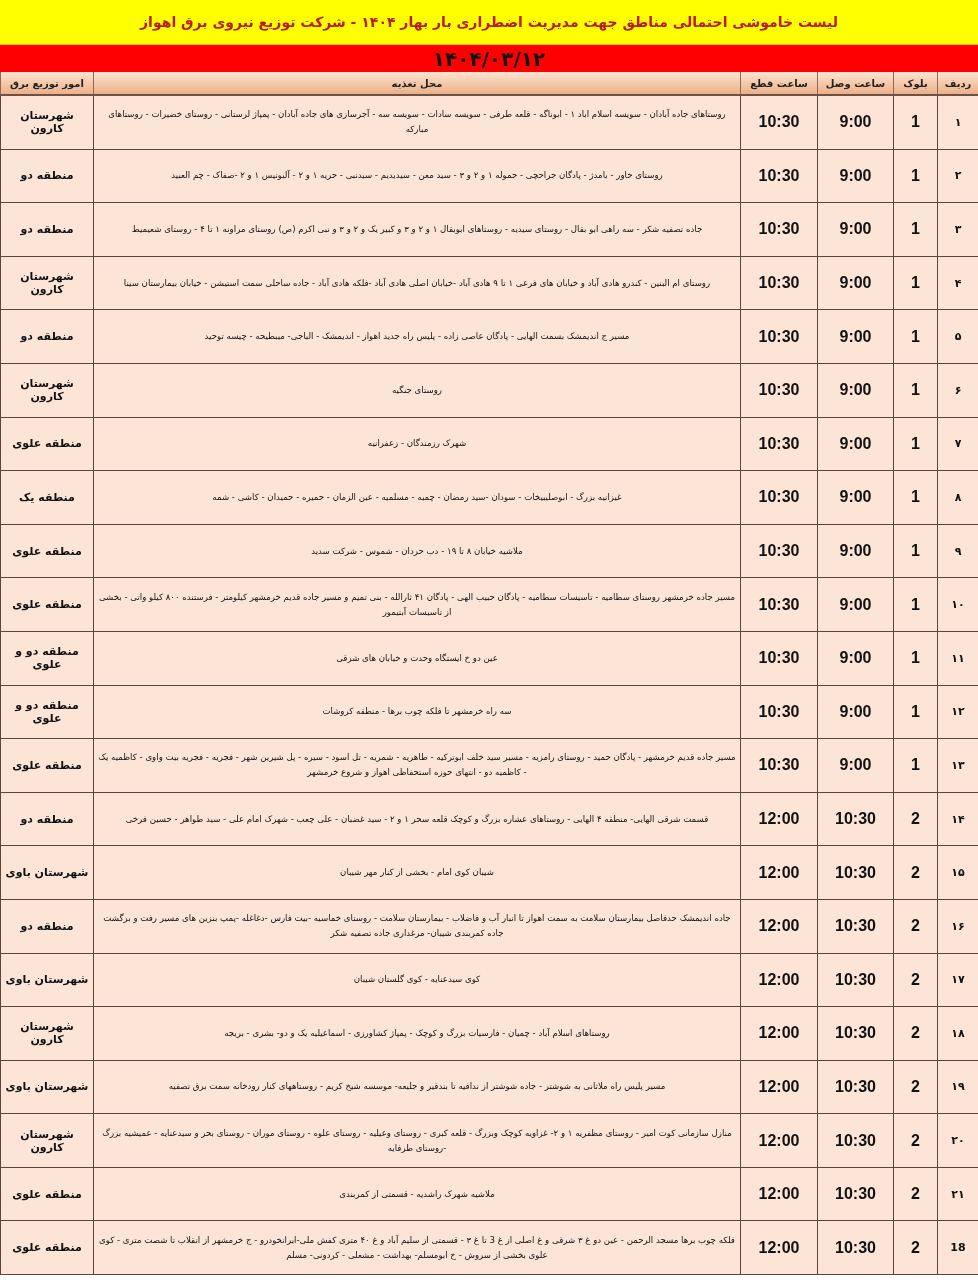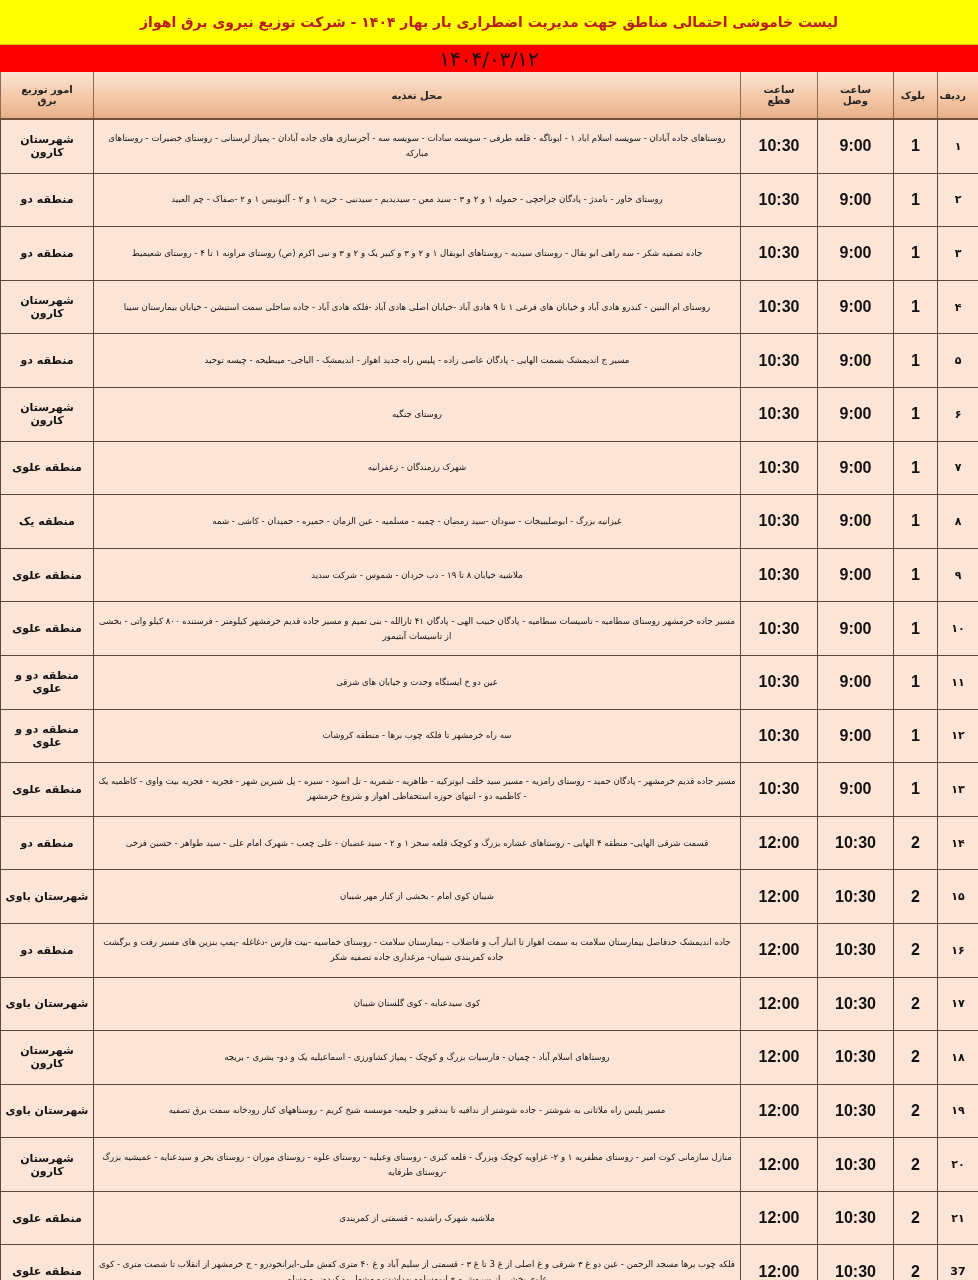--- a/index.html
+++ b/index.html
@@ -9,31 +9,31 @@
   }
   .title-band {
     position:absolute; left:0; top:0; width:978px; height:45px;
     background:#ffff00; display:flex; align-items:center; justify-content:center;
     direction:rtl; font-weight:bold; font-size:14px; color:#b91c1c;
     box-sizing:border-box; border-bottom:1px solid #e0c000;
   }
   .date-band {
     position:absolute; left:0; top:45px; width:978px; height:27px;
     background:#ff0000; display:flex; align-items:center; justify-content:center;
-    font-weight:normal; font-size:20px; color:#111; letter-spacing:1px;
+    font-weight:bold; font-size:20px; color:#111; letter-spacing:1px;
   }
   table.grid {
     position:absolute; left:0; top:72px; width:978px;
     border-collapse:collapse; table-layout:fixed; direction:rtl;
   }
   table.grid th {
     height:22px; font-size:10px; font-weight:bold; color:#222;
     background:linear-gradient(to bottom, #fbe3d3 0%, #f4c7a6 55%, #eab08a 100%);
     border-left:1px solid #8c6a58; border-right:1px solid #8c6a58;
-    border-bottom:2px solid #6e5140; padding:12px;
+    border-bottom:2px solid #6e5140; padding:0;
   }
   table.grid td {
     height:52.6px; background:#fce4d6; border:1px solid #5a463c;
     text-align:center; vertical-align:middle; padding:0 2px; color:#111;
   }
   td.rownum { font-size:11px; font-weight:bold; }
   td.block, td.time { font-family:"Liberation Sans", sans-serif; font-weight:bold; font-size:16px; }
   td.desc { font-size:8.6px; font-weight:normal; line-height:15px; }
   td.district { font-size:11px; font-weight:bold;margin-left:45px; }
 </style>
@@ -225,21 +225,21 @@
       </tr>
       <tr>
         <td class="rownum">۲۱</td>
         <td class="block">2</td>
         <td class="time">10:30</td>
         <td class="time">12:00</td>
         <td class="desc" dir="rtl">ملاشیه شهرک راشدیه - قسمتی از کمربندی</td>
         <td class="district">منطقه علوی</td>
       </tr>
       <tr>
-        <td class="rownum">37</td>
+        <td class="rownum">18</td>
         <td class="block">2</td>
         <td class="time">10:30</td>
         <td class="time">12:00</td>
         <td class="desc" dir="rtl">فلکه چوب برها مسجد الرحمن - عین دو غ ۳ شرقی و غ اصلی از غ 3 تا غ ۳ - قسمتی از سلیم آباد و غ ۴۰ متری کفش ملی-ایرانخودرو - ج خرمشهر از انقلاب تا شصت متری - کوی علوی بخشی از سروش - خ ابومسلم- بهداشت - مشعلی - کردونی- مسلم</td>
         <td class="district">منطقه علوی</td>
       </tr>
     </tbody>
 </table>
 
 </body></html>

